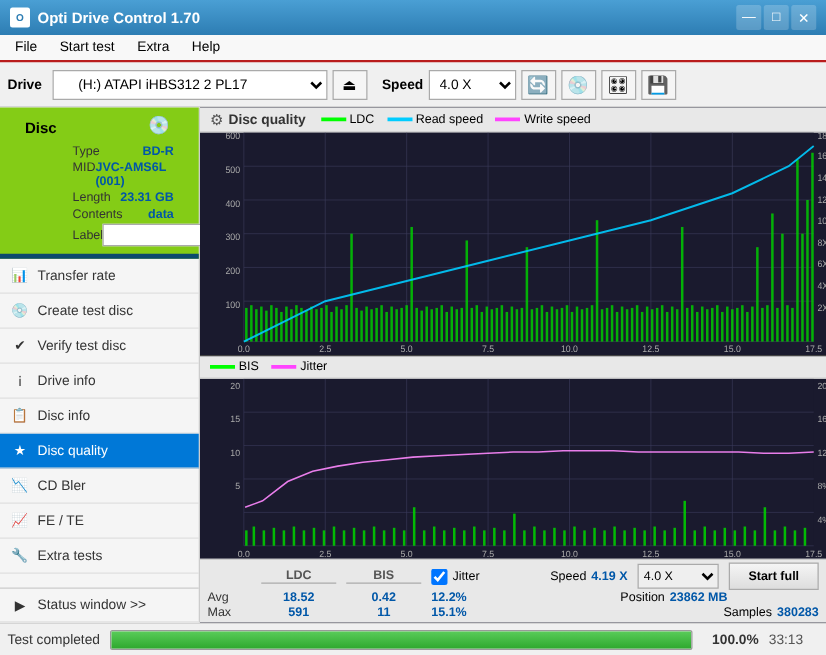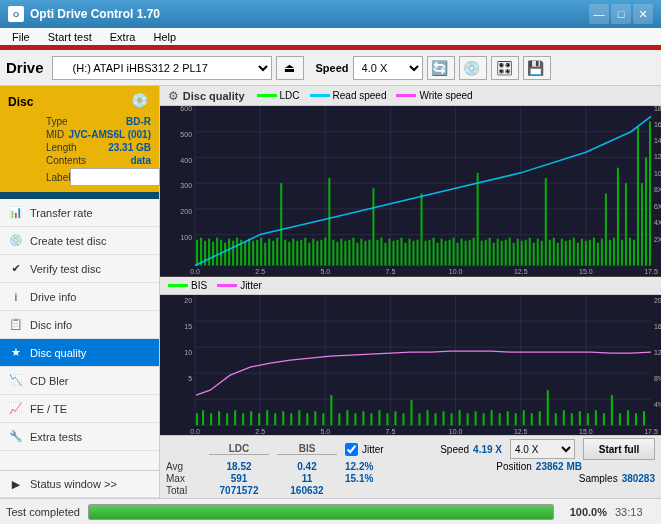--- a/index.html
+++ b/index.html
@@ -17,21 +17,21 @@
       user-select: none;
     }
     .titlebar-left { display: flex; align-items: center; gap: 6px; font-size: 12px; font-weight: 600; }
     .titlebar-icon { width: 16px; height: 16px; background: #fff; border-radius: 2px; display: flex; align-items: center; justify-content: center; font-size: 8px; color: #2d7db3; font-weight: bold; }
     .titlebar-controls { display: flex; gap: 2px; }
     .titlebar-btn { width: 20px; height: 20px; background: rgba(255,255,255,0.2); border: none; color: white; cursor: pointer; font-size: 11px; display: flex; align-items: center; justify-content: center; border-radius: 2px; }
 
     
     .menubar {
       background: #f8f8f8;
-      border-bottom: 5px solid #b91c1c;
+      border-bottom: 2px solid #b91c1c;
       height: 22px;
       display: flex;
       align-items: center;
       padding: 0 4px;
       gap: 2px;
     }
     .menu-item {
       padding: 2px 8px;
       cursor: pointer;
       font-size: 11px;
@@ -41,21 +41,21 @@
     
     .toolbar {
       background: #f0f0f0;
       border-bottom: 1px solid #ccc;
       height: 36px;
       display: flex;
       align-items: center;
       padding: 0 6px;
       gap: 4px;
     }
-    .toolbar-label { font-size: 15px; font-weight: bold; margin-right: 4px; }
+    .toolbar-label { font-size: 11px; font-weight: bold; margin-right: 4px; }
     .toolbar-drive-select {
       width: 220px;
       height: 24px;
       font-size: 11px;
       border: 1px solid #aaa;
       background: white;
       padding: 0 16px;
     }
     .toolbar-eject-btn {
       width: 28px; height: 24px;
@@ -94,23 +94,23 @@
       width: 160px;
       min-width: 160px;
       background: #f5f5f5;
       border-right: 1px solid #ccc;
       display: flex;
       flex-direction: column;
     }
 
     
     .disc-panel {
-      background: #eab308;
-      border-bottom: 7px solid #0c4a6e;
-      padding: 6px 8px;
+      background: #84cc16;
+      border-bottom: 4px solid #0c4a6e;
+      padding: 6px 20px;
     }
     .disc-panel-header {
       display: flex;
       align-items: center;
       justify-content: space-between;
       margin-bottom: 4px;
     }
     .disc-label { font-weight: bold; font-size: 12px; }
     .disc-icon { width: 20px; height: 20px; font-size: 14px; }
     .disc-field { display: flex; justify-content: space-between; margin-bottom: 2px; }
@@ -689,29 +689,20 @@
           <span class="stats-val" style="color:#0057a8; font-size:10px; font-weight:bold;">11</span>
         </div>
         <div style="flex:1; font-size:10px; color:#0057a8; font-weight:bold;">
           <span>15.1%</span>
         </div>
         <div style="font-size:10px; display:flex; gap:4px;">
           <span>Samples</span>
           <span style="color:#0057a8; font-weight:bold;">380283</span>
         </div>
       </div>
-      <div class="stats-row">
-        <span class="stats-label" style="min-width:35px;">Total</span>
-        <div class="stats-col">
-          <span class="stats-val" style="color:#0057a8; font-size:10px; font-weight:bold;">7071572</span>
-        </div>
-        <div class="stats-col">
-          <span class="stats-val" style="color:#0057a8; font-size:10px; font-weight:bold;">160632</span>
-        </div>
-      </div>
     </div>
   </div>
 </div>
 
 <div class="progress-bar-area">
   <span class="status-text">Test completed</span>
   <div class="progress-track">
     <div class="progress-fill" style="width:100%;"></div>
   </div>
   <span class="progress-text">100.0%</span>

